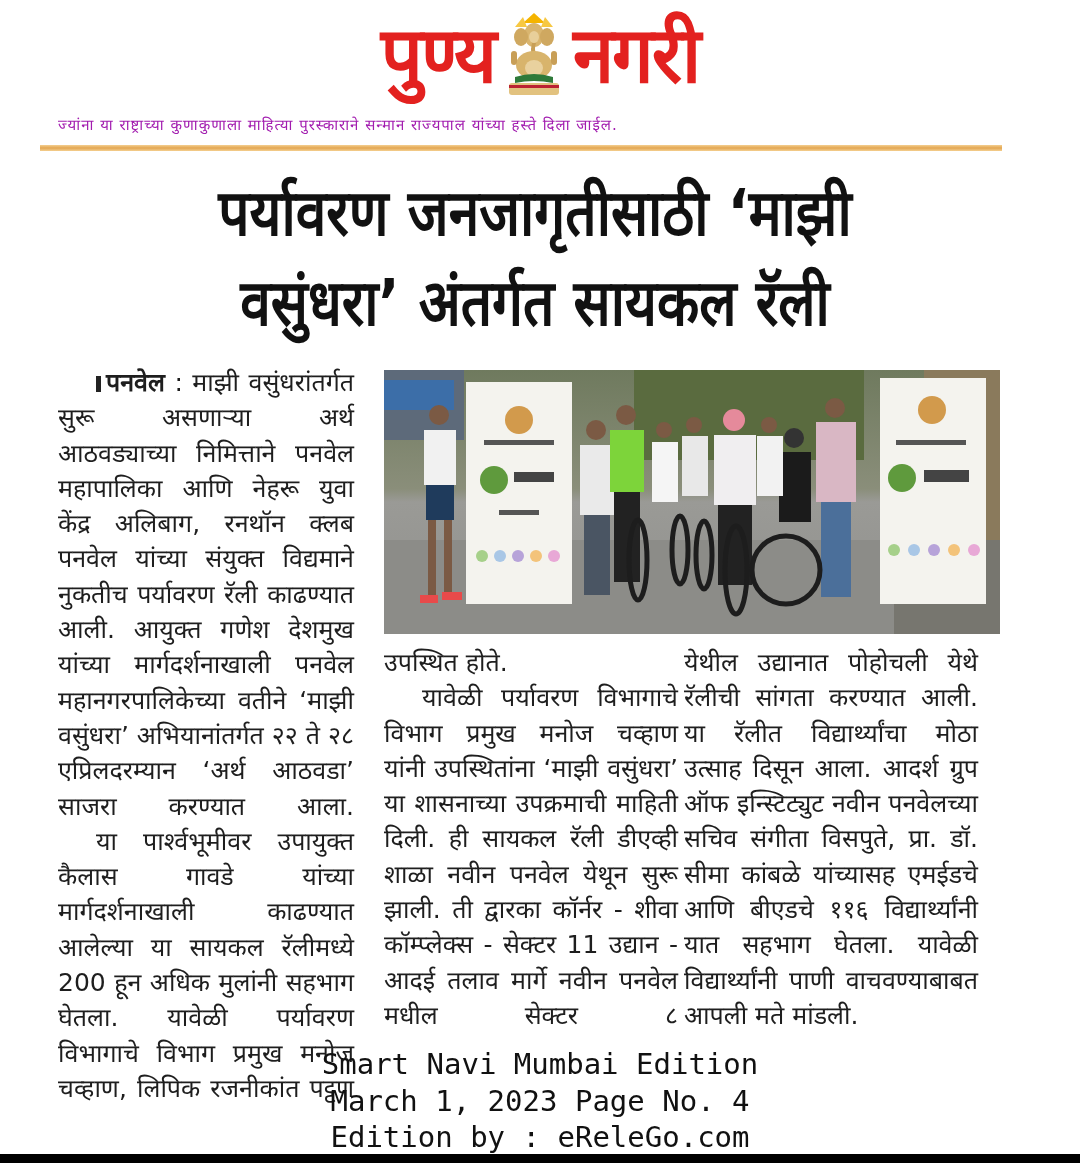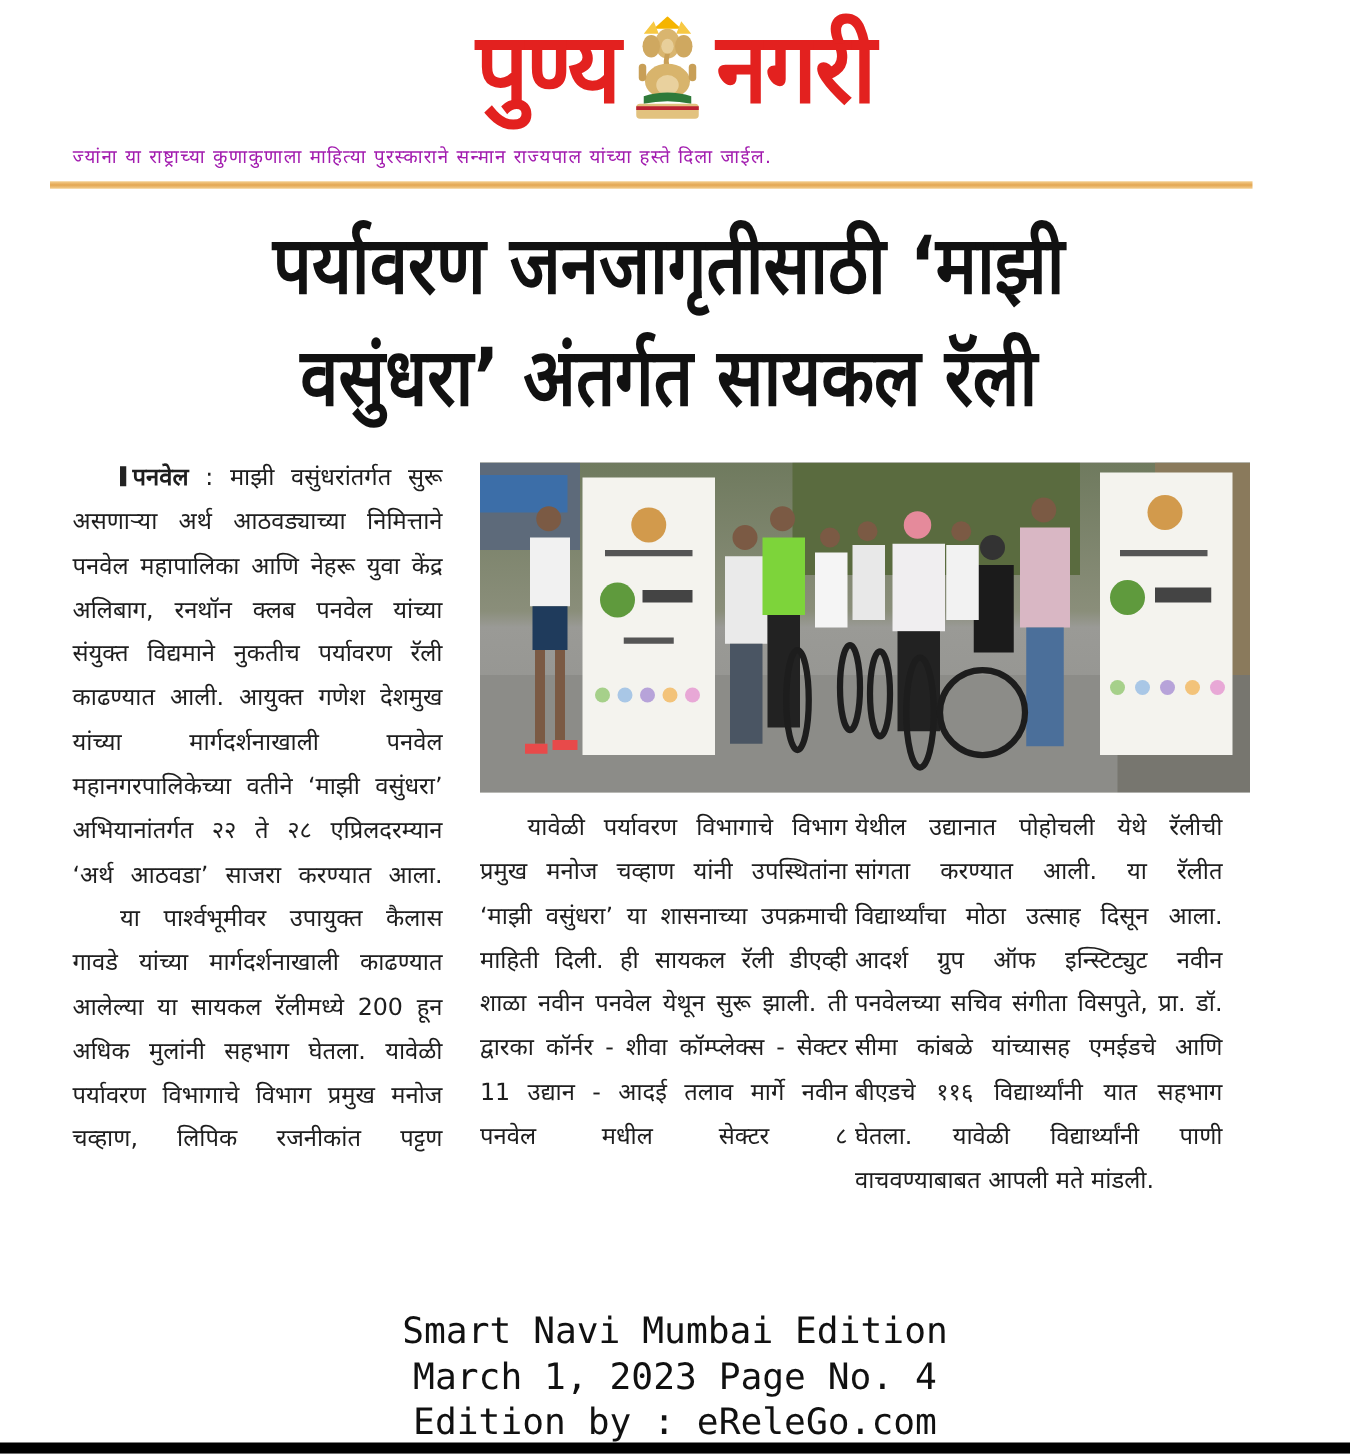--- a/index.html
+++ b/index.html
@@ -28,21 +28,21 @@
     background: linear-gradient(#f4cf90, #e3a651 50%, #f4cf90);
   }
   .headline {
     position: absolute; left: 110px; top: 168px; width: 850px;
     text-align: center; font-family: "DejaVu Sans", sans-serif; font-weight: bold;
     font-size: 64px; line-height: 90px; color: #111;
     transform: scaleX(0.86); transform-origin: center top;
   }
   .col {
     position: absolute; font-family: "DejaVu Sans", sans-serif;
-    font-size: 19px; line-height: 35.3px; color: #1e1e1e;
+    font-size: 25px; line-height: 35.3px; color: #1e1e1e;
     text-align: justify; text-align-last: justify;
   }
   .col p { margin: 0; }
   .col .last { text-align-last: left; }
   .indent { text-indent: 38px; }
   .dateline { font-weight: bold; }
   .bullet {
     display: inline-block; width: 5px; height: 16px; background: #222;
     margin-right: 5px; vertical-align: -1px;
   }
@@ -175,20 +175,21 @@
       <ellipse cx="254" cy="190" rx="9" ry="40"></ellipse>
       <ellipse cx="296" cy="180" rx="8" ry="34"></ellipse>
       <ellipse cx="352" cy="200" rx="11" ry="44"></ellipse>
       <ellipse cx="320" cy="185" rx="8" ry="34"></ellipse>
       <circle cx="402" cy="200" r="34"></circle>
     </g>
   </svg>
 </div>
 
 <div class="col col2">
+  <p class="last">उपस्थित होते.</p>
   <p class="indent">यावेळी पर्यावरण विभागाचे विभाग प्रमुख मनोज चव्हाण यांनी उपस्थितांना ‘माझी वसुंधरा’ या शासनाच्या उपक्रमाची माहिती दिली.  ही सायकल रॅली डीएव्ही शाळा नवीन पनवेल येथून सुरू झाली. ती द्वारका कॉर्नर - शीवा कॉम्प्लेक्स - सेक्टर 11 उद्यान - आदई तलाव मार्गे नवीन पनवेल मधील सेक्टर ८</p>
 </div>
 
 <div class="col col3">
   <p class="last">येथील उद्यानात पोहोचली येथे रॅलीची सांगता करण्यात आली. या रॅलीत विद्यार्थ्यांचा मोठा उत्साह दिसून आला. आदर्श ग्रुप ऑफ इन्स्टिट्युट नवीन पनवेलच्या सचिव संगीता विसपुते, प्रा. डॉ. सीमा कांबळे यांच्यासह एमईडचे आणि बीएडचे ११६ विद्यार्थ्यांनी यात सहभाग घेतला. यावेळी विद्यार्थ्यांनी पाणी वाचवण्याबाबत आपली मते मांडली.</p>
 </div>
 
 <div class="footer">
   <div>Smart Navi Mumbai Edition</div>
   <div>March 1, 2023 Page No. 4</div>

